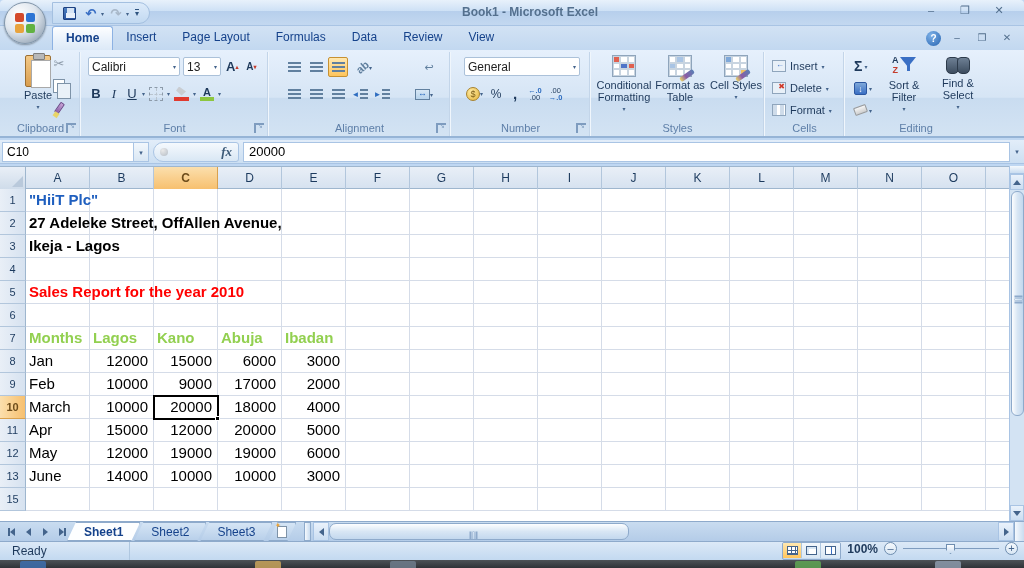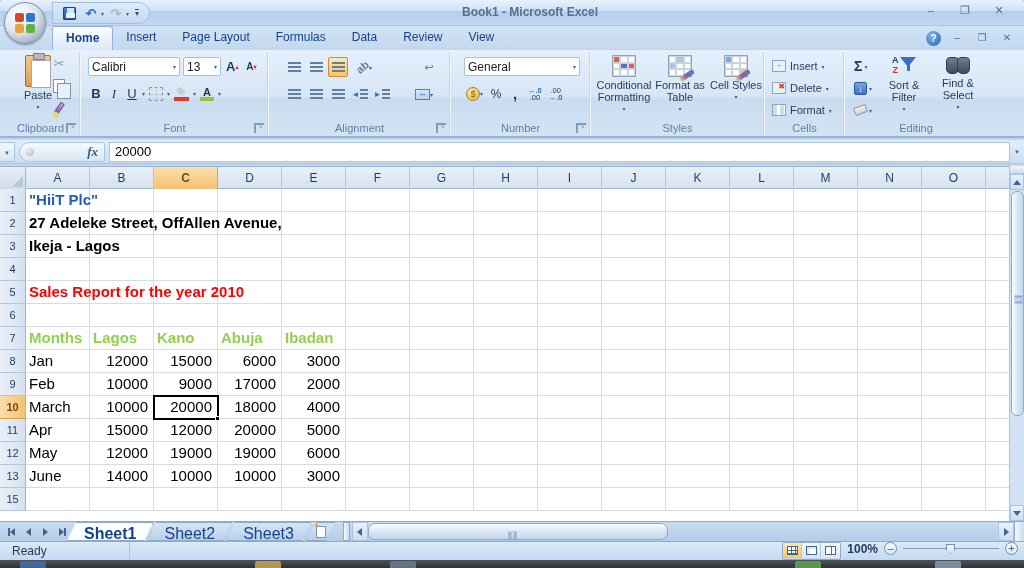--- a/index.html
+++ b/index.html
@@ -207,21 +207,21 @@
   #vthumb::after { content:""; position:absolute; left:3px; top:48%; width:7px; height:1px;
     box-shadow:0 0 0 .5px #8EAACB, 0 3px 0 .5px #8EAACB, 0 -3px 0 .5px #8EAACB; }
   #vscroll .vs-down { position:absolute; bottom:0; width:100%; }
 
   
   #tabbar { position:absolute; left:0; top:521px; width:1024px; height:20px; background:linear-gradient(#C9DCF0,#B4CCE8);
     border-top:1px solid #8EAACB; display:flex; align-items:stretch; }
   #tab-nav { display:flex; align-items:center; gap:1px; padding:0 3px; }
   .nav-btn { width:16px; height:16px; display:flex; align-items:center; justify-content:center; cursor:pointer; }
   .bar-l::before,.bar-r::after { content:""; width:2px; height:8px; background:#44648C; }
-  .sheet-tab { position:relative; margin-left:-6px; padding:2px 16px 0 16px; font-size:16px; color:#15428B;
+  .sheet-tab { position:relative; margin-left:-6px; padding:2px 16px 0 16px; font-size:12px; color:#15428B;
     clip-path:polygon(9px 0, calc(100% ) 0, calc(100% - 9px) 100%, 0 100%); cursor:pointer;
     background:linear-gradient(#D5E5F5,#B9D0EA); border:1px solid #8EAACB; }
   .sheet-tab.active { background:#FDFEFF; font-weight:bold; z-index:2; }
   #insert-sheet { width:28px; display:flex; align-items:center; justify-content:center; cursor:pointer; margin-left:-4px;
     clip-path:polygon(9px 0,100% 0,calc(100% - 9px) 100%,0 100%); background:linear-gradient(#D5E5F5,#B9D0EA); border:1px solid #8EAACB; }
   .newsheet-ic { width:10px; height:12px; background:#fff; border:1px solid #7E93A8; position:relative; }
   .newsheet-ic::after { content:"\2726"; position:absolute; left:-4px; top:-6px; font-size:8px; color:#E8A33D; }
   #tab-split { width:7px; margin-left:8px; background:linear-gradient(90deg,#F5F9FD,#C9DCF0); border:1px solid #8EAACB; cursor:col-resize; }
   #hscroll { flex:1; display:flex; align-items:stretch; margin-left:2px; }
   .hs-btn { width:16px; background:linear-gradient(#EAF2FB,#CADDF2); border:1px solid #A9C4E4; display:flex;
@@ -535,20 +535,21 @@
       <div class="big-btn" style="left:86px;width:52px">
         <span class="binoc"></span>
         <span class="rbtn-txt">Find &amp; Select</span>
           <span class="dd">▾</span>
       </div>
       <div class="glabel">Editing</div>
     </div>
   </div>
 
   <div id="formulabar">
+    <div id="namebox">C10</div>
     <div id="namebox-dd">▾</div>
     <div id="fx-pill">
       <span class="dot"></span>
       <span id="fx-label">fx</span>
     </div>
     <div id="formula-input">20000</div>
     <div id="fbar-expand">▾</div>
   </div>
 
   <div id="sheet-area">

